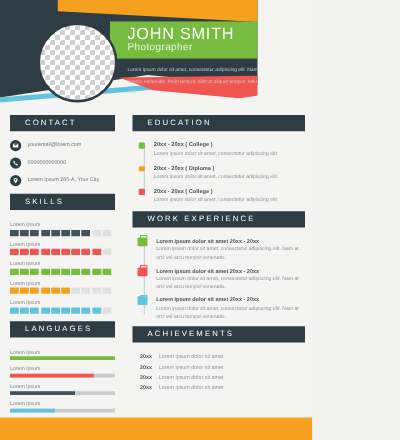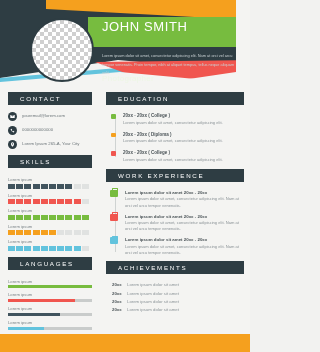--- a/index.html
+++ b/index.html
@@ -5,21 +5,21 @@
   html,body{margin:0;padding:0;}
   body{
     width:250px;height:352px;overflow:hidden;
     background:#f2f2f0;
     font-family:"Liberation Sans", sans-serif;
     position:relative;
   }
   .page{position:absolute;inset:0;background:#f4f4f2;overflow:hidden;}
 
   
-  .header{position:absolute;left:0;top:0;width:236px;height:88px;overflow:hidden;}
+  .header{position:absolute;left:0;top:0;width:206px;height:88px;overflow:hidden;}
   .hdr-dark{position:absolute;left:0;top:0;width:250px;height:80px;background:#2e3d43;
     clip-path:polygon(0 0,250px 0,250px 72px,118px 60px,0 78px);}
   .hdr-orange{position:absolute;left:0;top:0;width:250px;height:22px;background:#f5a01e;
     clip-path:polygon(46px 0,250px 0,250px 20px,46px 9px);}
   .hdr-green{position:absolute;left:88px;top:17px;width:162px;height:30px;background:#77bc3f;
     clip-path:polygon(0 0,162px 0,162px 30px,0 30px);}
   .hdr-red{position:absolute;left:95px;top:60px;width:155px;height:24px;background:#f0564f;
     clip-path:polygon(0 2px,155px 0,155px 10px,60px 24px);}
   .hdr-cyan{position:absolute;left:0px;top:64px;width:165px;height:22px;background:#62c3dd;
     clip-path:polygon(0 14px,165px 0,165px 7px,0 22px);}
@@ -28,21 +28,21 @@
 
   .avatar{position:absolute;left:30px;top:18px;width:60px;height:60px;border-radius:50%;
     border:2px solid #2e3d43;overflow:hidden;z-index:6;
     background-color:#ffffff;
     background-image:
       linear-gradient(45deg,#cfcfcf 25%,transparent 25%,transparent 75%,#cfcfcf 75%),
       linear-gradient(45deg,#cfcfcf 25%,transparent 25%,transparent 75%,#cfcfcf 75%);
     background-size:8px 8px;background-position:0 0,4px 4px;}
 
   .name{position:absolute;left:102px;top:19px;color:#ffffff;font-size:13px;letter-spacing:.6px;z-index:7;}
-  .role{position:absolute;left:102px;top:33px;color:#edf6e4;font-size:8px;letter-spacing:.3px;z-index:7;margin-top:41px;}
+  .role{position:absolute;left:102px;top:33px;color:#edf6e4;font-size:8px;letter-spacing:.3px;z-index:7;}
   .hdr-para{position:absolute;left:102px;top:52px;width:140px;color:#c8d0d3;font-size:3.9px;
     line-height:2.2;z-index:7;}
 
   
   .left{position:absolute;left:0;top:92px;width:100px;}
   .right{position:absolute;left:102px;top:92px;width:148px;}
 
   .sec-bar{background:#2e3d43;height:13px;display:flex;align-items:center;margin:0 8px 7px 8px;}
   .sec-bar.wide{margin:0 6px 7px 4px;}
   .sec-bar span{color:#fff;font-size:6.2px;letter-spacing:1.7px;padding-left:12px;}

